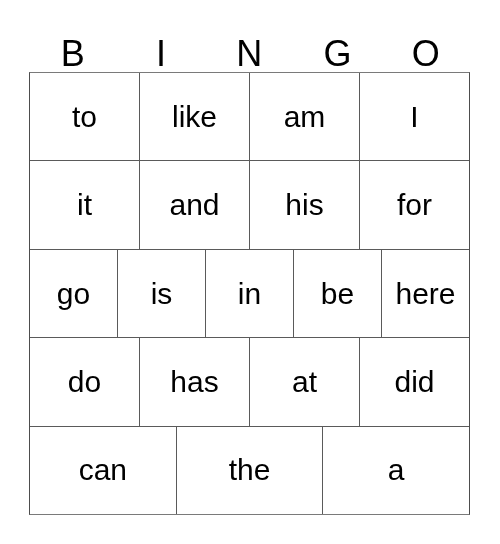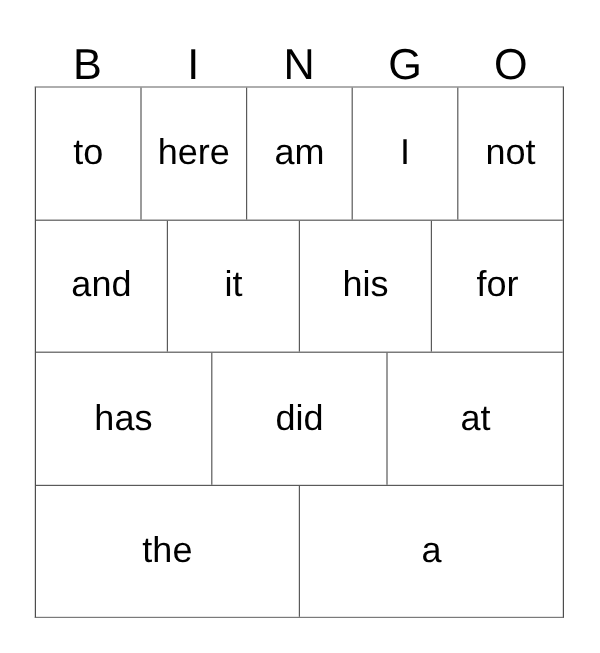--- a/index.html
+++ b/index.html
@@ -124,62 +124,82 @@
     </div>
   </div>
 
   <div id="bingo-grid">
 
     <div class="bingo-row">
       <div class="bingo-cell">
         <span class="cell-word">to</span>
       </div>
       <div class="bingo-cell">
+        <span class="cell-word">like</span>
+      </div>
+      <div class="bingo-cell">
+        <span class="cell-word">am</span>
+      </div>
+      <div class="bingo-cell">
+        <span class="cell-word">I</span>
+      </div>
+    </div>
+
+    <div class="bingo-row">
+      <div class="bingo-cell">
+        <span class="cell-word">it</span>
+      </div>
+      <div class="bingo-cell">
+        <span class="cell-word">and</span>
+      </div>
+      <div class="bingo-cell">
+        <span class="cell-word">his</span>
+      </div>
+      <div class="bingo-cell">
+        <span class="cell-word">for</span>
+      </div>
+    </div>
+
+    <div class="bingo-row">
+      <div class="bingo-cell">
+        <span class="cell-word">go</span>
+      </div>
+      <div class="bingo-cell">
+        <span class="cell-word">is</span>
+      </div>
+      <div class="bingo-cell">
+        <span class="cell-word">in</span>
+      </div>
+      <div class="bingo-cell">
+        <span class="cell-word">be</span>
+      </div>
+      <div class="bingo-cell">
         <span class="cell-word">here</span>
       </div>
-      <div class="bingo-cell">
-        <span class="cell-word">am</span>
-      </div>
-      <div class="bingo-cell">
-        <span class="cell-word">I</span>
-      </div>
-      <div class="bingo-cell">
-        <span class="cell-word">not</span>
-      </div>
-    </div>
-
-    <div class="bingo-row">
-      <div class="bingo-cell">
-        <span class="cell-word">and</span>
-      </div>
-      <div class="bingo-cell">
-        <span class="cell-word">it</span>
-      </div>
-      <div class="bingo-cell">
-        <span class="cell-word">his</span>
-      </div>
-      <div class="bingo-cell">
-        <span class="cell-word">for</span>
-      </div>
-    </div>
-
-
-    <div class="bingo-row">
+    </div>
+
+    <div class="bingo-row">
+      <div class="bingo-cell">
+        <span class="cell-word">do</span>
+      </div>
       <div class="bingo-cell">
         <span class="cell-word">has</span>
       </div>
       <div class="bingo-cell">
+        <span class="cell-word">at</span>
+      </div>
+      <div class="bingo-cell">
         <span class="cell-word">did</span>
       </div>
-      <div class="bingo-cell">
-        <span class="cell-word">at</span>
-      </div>
-    </div>
-
-    <div class="bingo-row">
+    </div>
+
+    <div class="bingo-row">
+      <div class="bingo-cell">
+        <span class="cell-word">can</span>
+      </div>
       <div class="bingo-cell">
         <span class="cell-word">the</span>
       </div>
       <div class="bingo-cell">
         <span class="cell-word">a</span>
       </div>
     </div>
 
   </div>
 </div>

